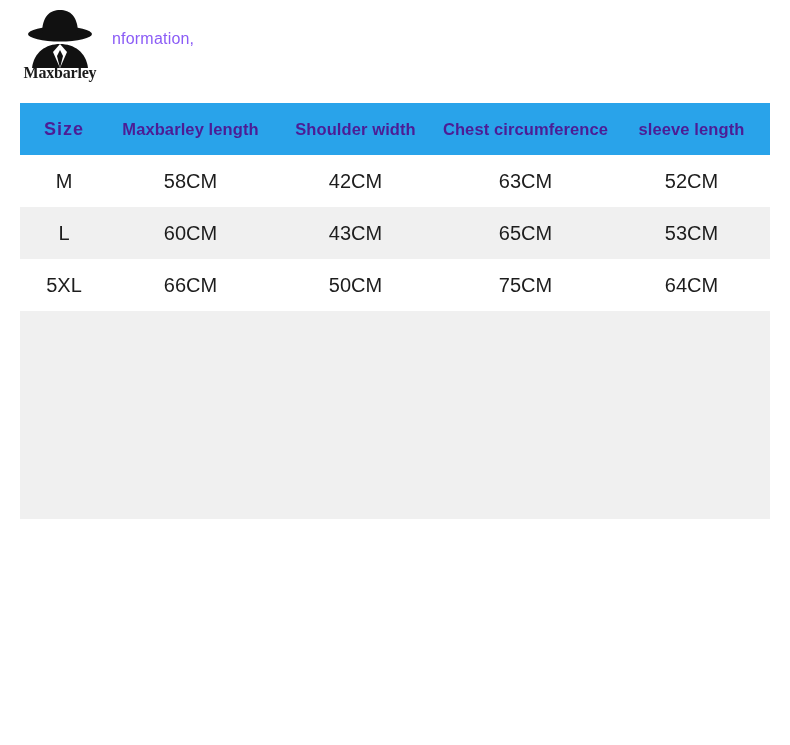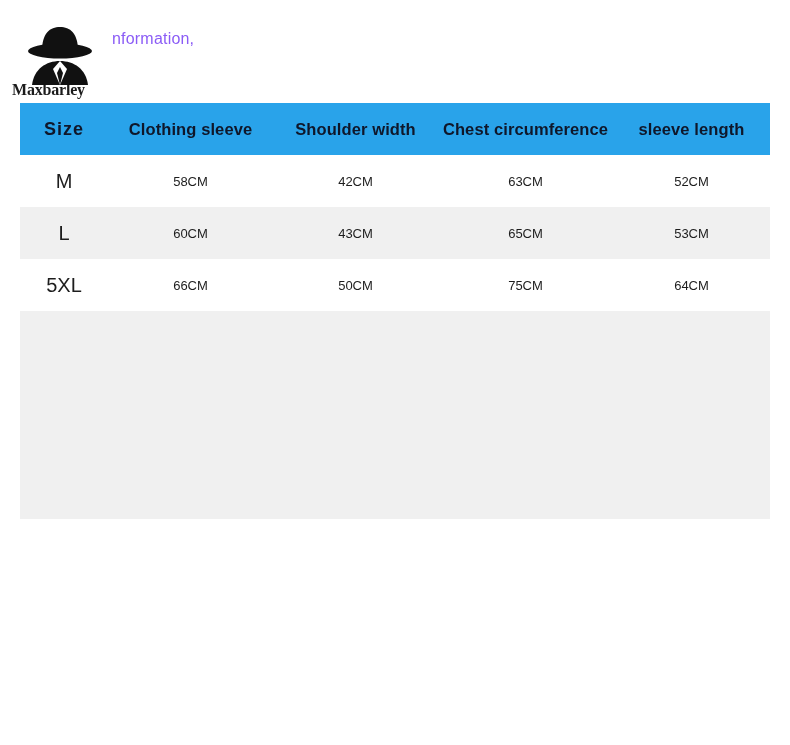--- a/index.html
+++ b/index.html
@@ -17,24 +17,24 @@
     position: relative;
     width: 790px;
     height: 745px;
     background: #ffffff;
   }
 
   
   .brand {
     position: absolute;
     left: 12px;
-    top: 23px;
+    top: 6px;
     width: 96px;
     height: 86px;
-    text-align: left;
+    text-align: center;
   }
   .brand-mark {
     position: relative;
     width: 96px;
     height: 60px;
   }
   .brand-name {
     font-family: "Liberation Serif", serif;
     font-size: 16px;
     font-weight: bold;
@@ -73,37 +73,37 @@
     top: 103px;
     width: 750px;
   }
   table.size-table {
     border-collapse: collapse;
     width: 750px;
     table-layout: fixed;
   }
   table.size-table th {
     background: #29a3ea;
-    color: #0f172a;
+    color: #4c1d95;
     font-size: 16.5px;
     font-weight: bold;
     height: 50px;
     vertical-align: middle;
     text-align: center;
     letter-spacing: 0.1px;
   }
   table.size-table th.col-size {
     font-size: 18px;
     letter-spacing: 1px;
   }
   table.size-table td {
     height: 50px;
     text-align: center;
     vertical-align: middle;
-    font-size: 13px;
+    font-size: 20px;
     color: #1d1d1d;
     background: #ffffff;
   }
   table.size-table tr.alt td {
     background: #f0f0f0;
   }
   table.size-table td.size-cell {
     font-size: 20px;
   }
   .spacer-row td {
@@ -151,21 +151,21 @@
       <colgroup>
         <col style="width:88px">
         <col style="width:165px">
         <col style="width:165px">
         <col style="width:175px">
         <col style="width:157px">
       </colgroup>
       <thead>
         <tr>
           <th class="col-size">Size</th>
-          <th>Clothing sleeve</th>
+          <th>Maxbarley length</th>
           <th>Shoulder width</th>
           <th>Chest circumference</th>
           <th>sleeve length</th>
         </tr>
       </thead>
       <tbody>
         <tr>
           <td class="size-cell">M</td>
           <td>58CM</td>
           <td>42CM</td>

